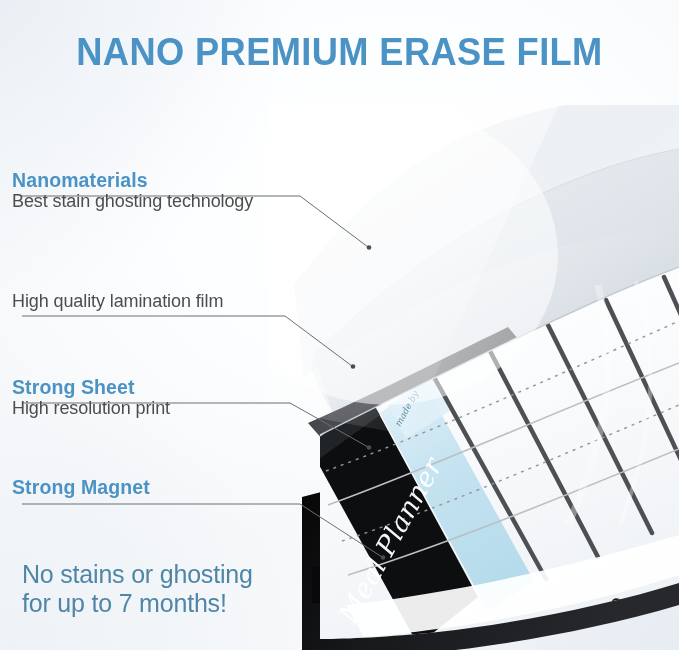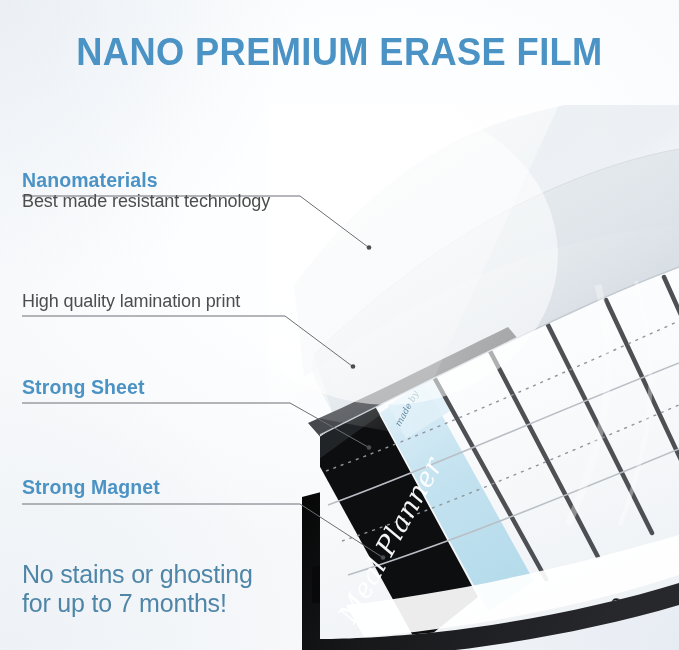--- a/index.html
+++ b/index.html
@@ -37,21 +37,21 @@
     font-size:39px;
     font-weight:bold;
     letter-spacing:.4px;
     color:#4b93c4;
     font-family:"Liberation Sans Narrow","Liberation Sans", sans-serif;
     transform:scaleX(.93);
     white-space:nowrap;
   }
 
   
-  .callout { position:absolute; left:22px; }
+  .callout { position:absolute; left:12px; }
   .callout .c-title {
     color:#4b93c4;
     font-weight:bold;
     font-size:19.5px;
     letter-spacing:.1px;
     line-height:1.05;
     white-space:nowrap;
   }
   .callout .c-desc {
     color:#4d4d4d;
@@ -288,29 +288,30 @@
       <path d="M 22 403 L 290 403 L 368 447"></path>
       <circle cx="369" cy="447.5" r="2.3" fill="#4a4d51" stroke="none"></circle>
 
       <path d="M 22 504 L 300 504 L 382 557"></path>
       <circle cx="383" cy="557.5" r="2.3" fill="#4a4d51" stroke="none"></circle>
     </g>
   </svg>
 
   <div class="callout c1">
     <div class="c-title">Nanomaterials</div>
-    <div class="c-desc">Best made resistant technology</div>
+    <div class="c-desc">Best stain ghosting technology</div>
   </div>
 
   <div class="callout c2">
-    <div class="c-desc">High quality lamination print</div>
+    <div class="c-desc">High quality lamination film</div>
   </div>
 
   <div class="callout c3">
     <div class="c-title">Strong Sheet</div>
+    <div class="c-desc">High resolution print</div>
   </div>
 
   <div class="callout c4">
     <div class="c-title">Strong Magnet</div>
   </div>
 
   <div class="tagline">No stains or ghosting
 for up to 7 months!</div>
 
 </div>

